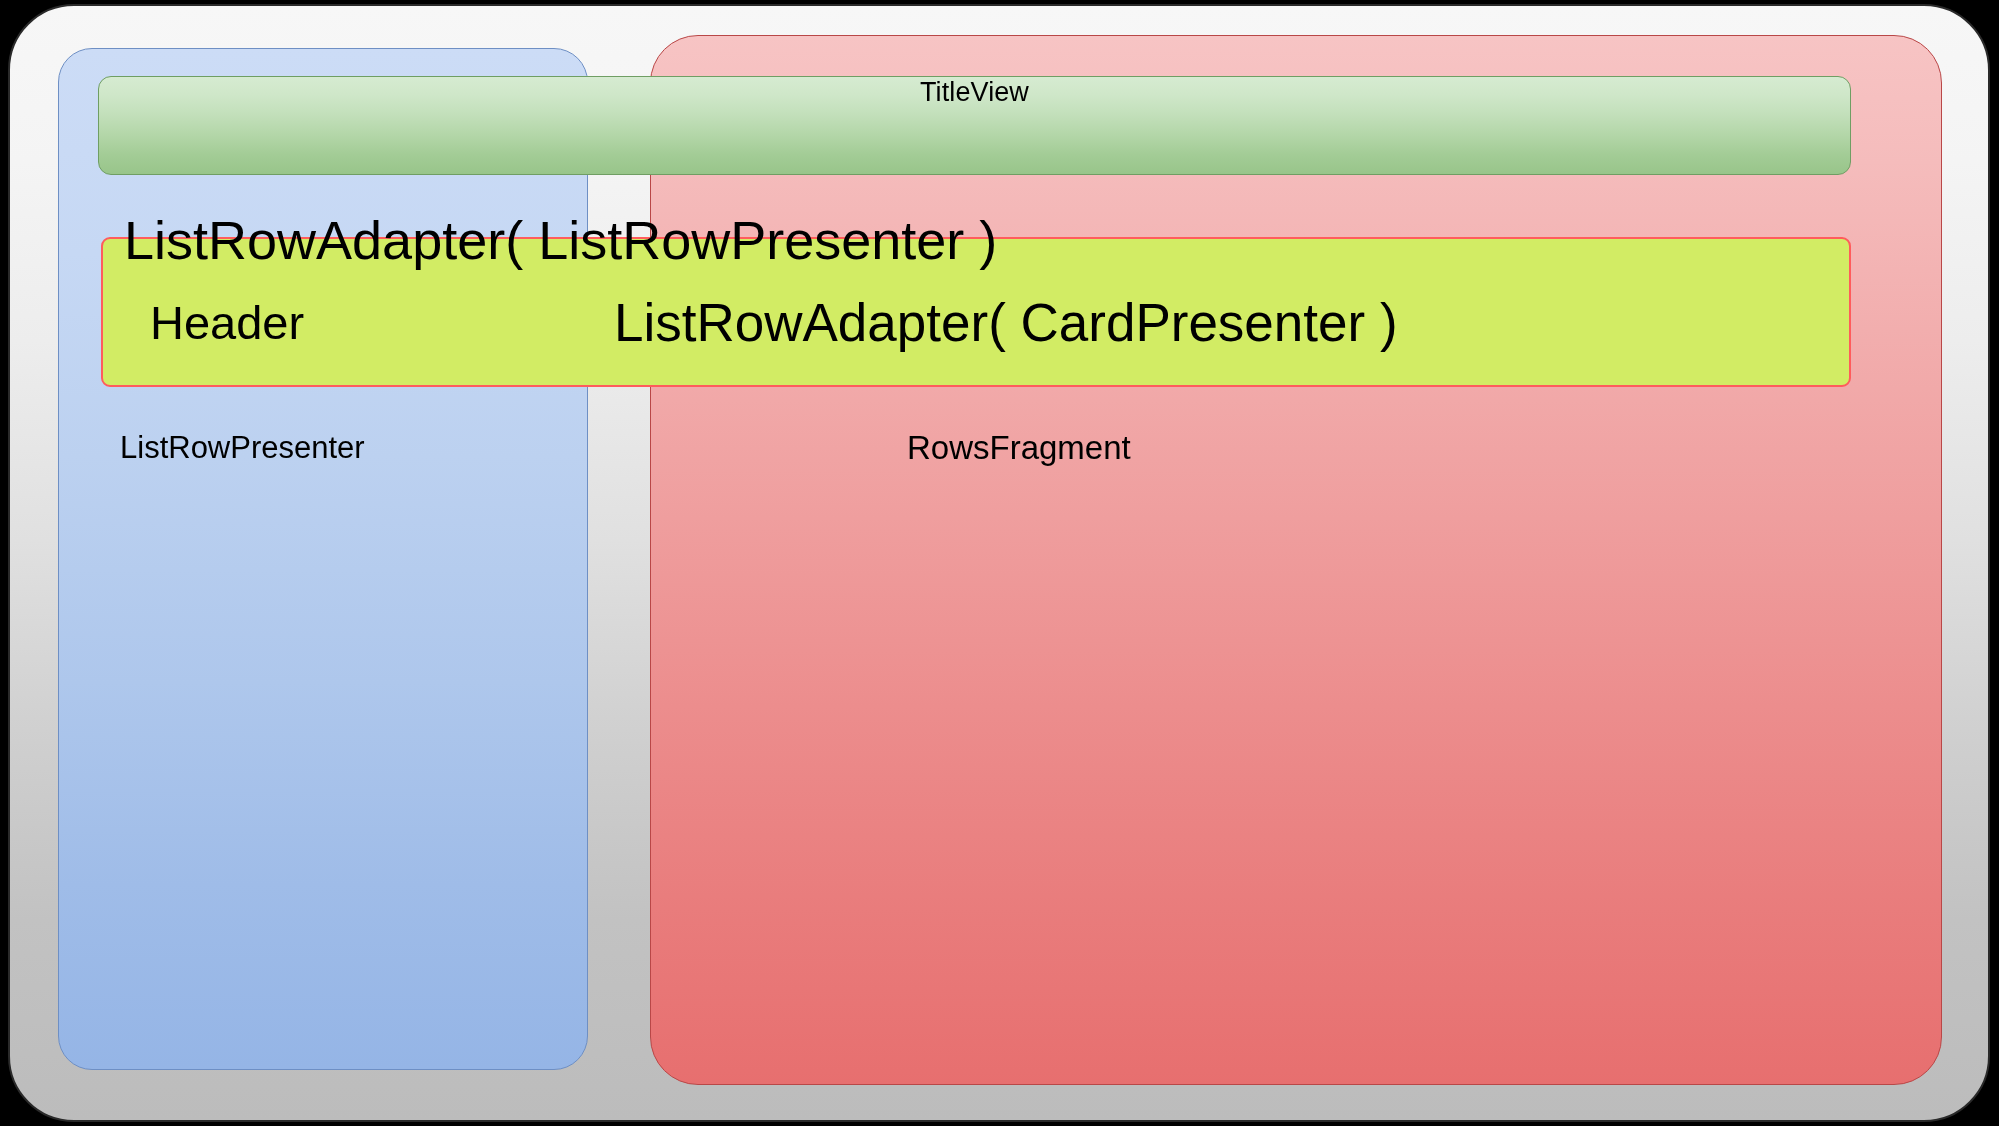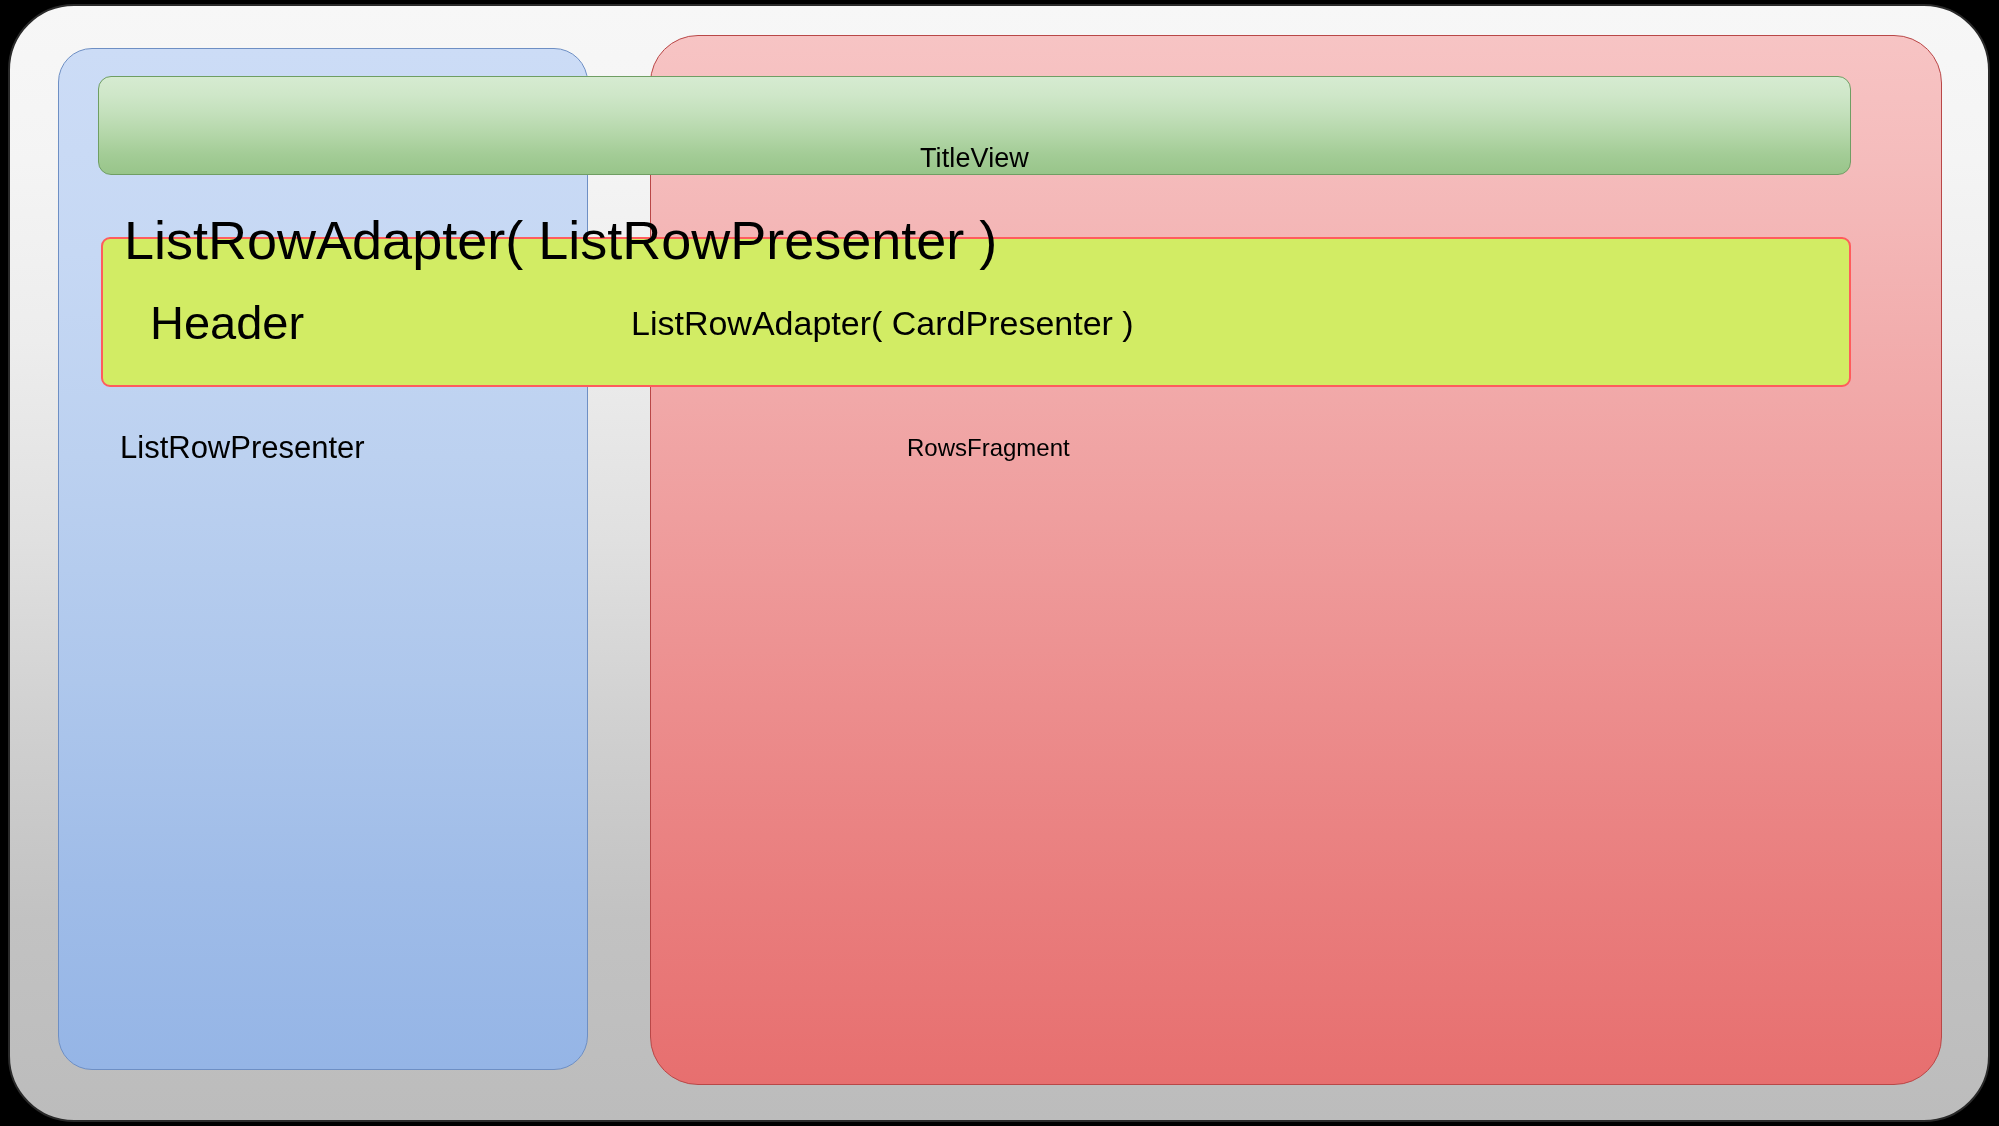--- a/index.html
+++ b/index.html
@@ -93,21 +93,21 @@
     background: linear-gradient(to bottom,
                 #d6ebd1 0%,
                 #cfe7c9 18%,
                 #c3e0bb 38%,
                 #b3d6a8 60%,
                 #a3cc96 80%,
                 #98c58a 100%);
     border: 1px solid #6f9e63;
     box-sizing: border-box;
     display: flex;
-    align-items: flex-end;
+    align-items: flex-start;
     justify-content: center;
   }
   .title-view-label {
     font-size: 27px;
     color: #000000;
     font-family: "Liberation Sans", sans-serif;
     letter-spacing: 0.1px;
   }
 
   
@@ -139,37 +139,37 @@
   }
 
   .label-header {
     left: 140px;
     top: 289px;
     font-size: 47px;
     line-height: 56px;
   }
 
   .label-cardpresenter {
-    left: 621px;
+    left: 604px;
     top: 289px;
-    font-size: 34px;
+    font-size: 53px;
     line-height: 56px;
   }
 
   .label-headersfragment {
     left: 110px;
     top: 423px;
     font-size: 31px;
     line-height: 38px;
   }
 
   .label-rowsfragment {
     left: 897px;
     top: 423px;
-    font-size: 24px;
+    font-size: 33px;
     line-height: 38px;
   }
 </style>
 </head>
 <body>
 
 <div id="stage">
 
   <div class="outer-container">
 

